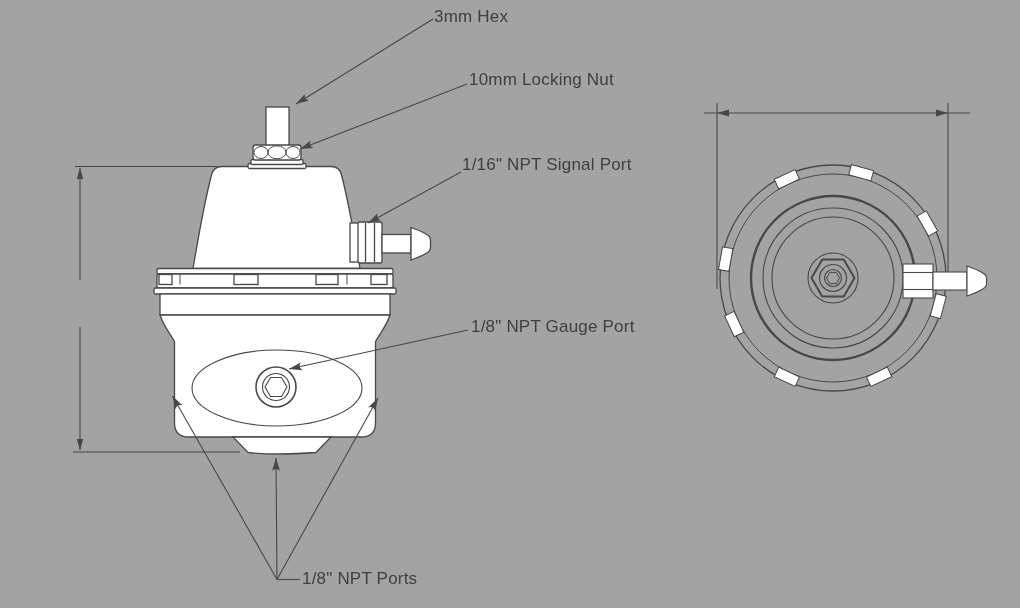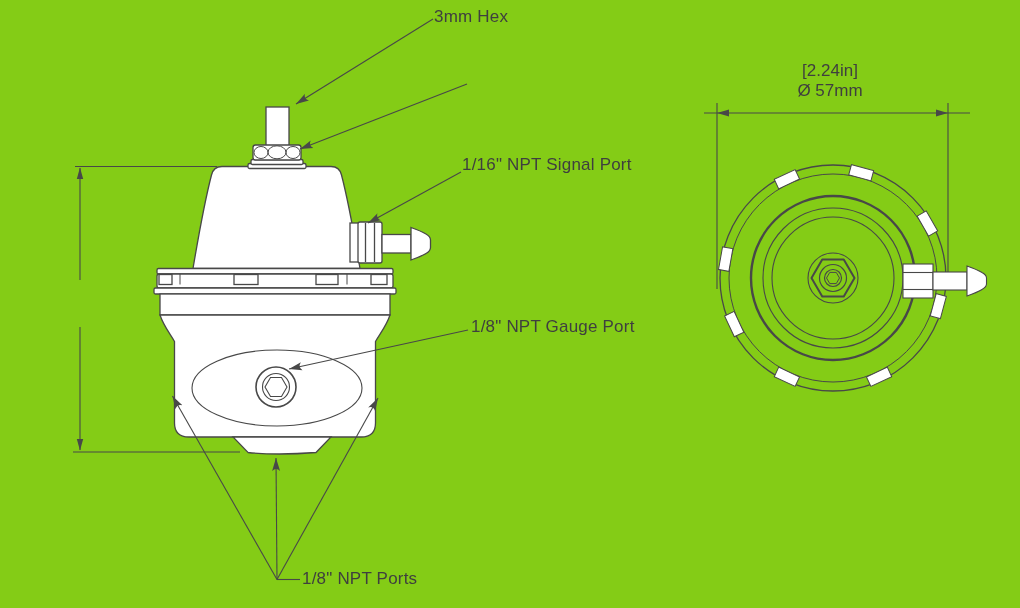--- a/index.html
+++ b/index.html
@@ -1,19 +1,19 @@
 <!DOCTYPE html>
 <html><head>
 <meta charset="utf-8">
 <style>
   html,body{margin:0;padding:0;background:#fff;}
   #canvas{
     position:relative;
     width:1020px;height:608px;
-    background:#84cc16;
+    background:#a3a3a3;
     font-family:"Liberation Sans", sans-serif;
     overflow:hidden;
   }
   svg{position:absolute;left:0;top:0;}
   .lbl{
     position:absolute;
     color:#3f3f3f;
     font-size:17px;
     letter-spacing:0.2px;
     white-space:nowrap;
@@ -152,23 +152,20 @@
         <rect x="903" y="264" width="30" height="34"></rect>
         <line x1="903" y1="272.5" x2="933" y2="272.5" fill="none"></line>
         <line x1="903" y1="289.5" x2="933" y2="289.5" fill="none"></line>
         <rect x="933" y="272" width="34" height="18"></rect>
         <path d="M 967 266 Q 977 269.5 982 272.5 Q 986.5 275 986.5 278 L 986.5 284 Q 986.5 287 982 289.5 Q 977 292.5 967 296 Z"></path>
       </g>
     </g>
   </svg>
 
   <span class="lbl" style="left:434px;top:8px;">3mm Hex</span>
+  <span class="lbl" style="left:469px;top:71px;">10mm Locking Nut</span>
   <span class="lbl" style="left:462px;top:156px;">1/16" NPT Signal Port</span>
   <span class="lbl" style="left:471px;top:318px;">1/8" NPT Gauge Port</span>
   <span class="lbl" style="left:302px;top:570px;">1/8" NPT Ports</span>
 
 
-  <div class="dimblock" style="left:779px;top:61px;width:102px;">
-    <span>[2.24in]</span>
-    <span>Ø 57mm</span>
-  </div>
 
 </div>
 
 </body></html>

